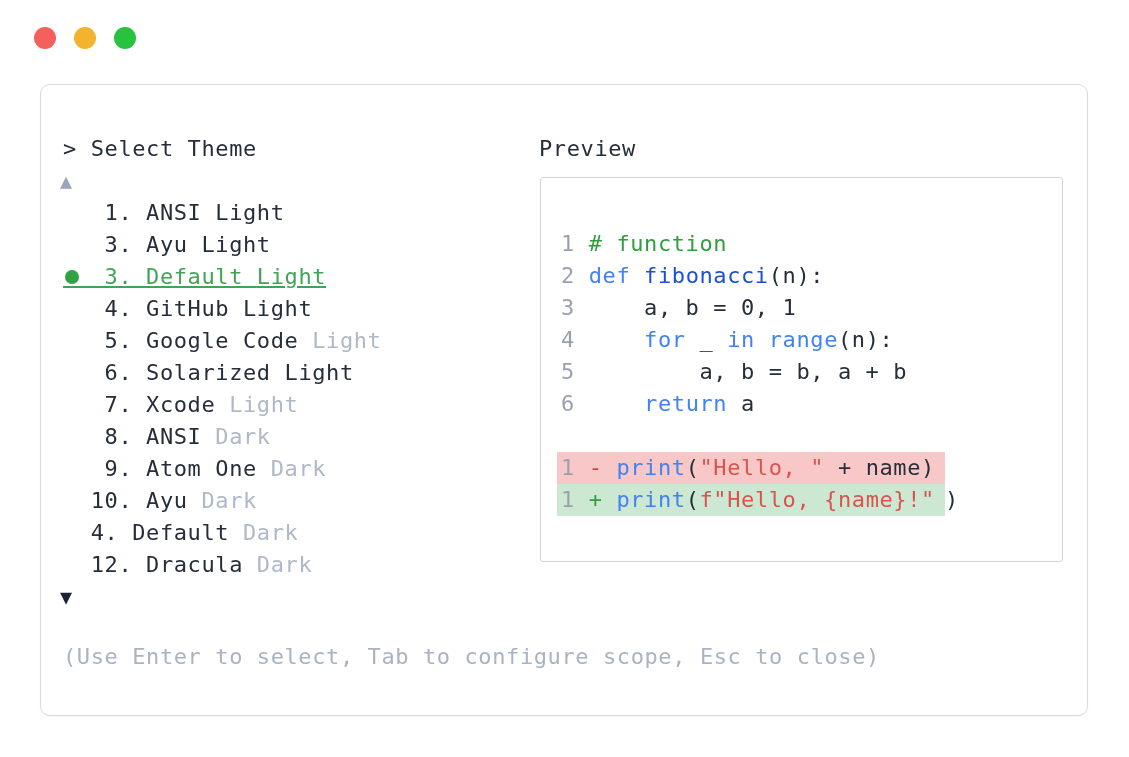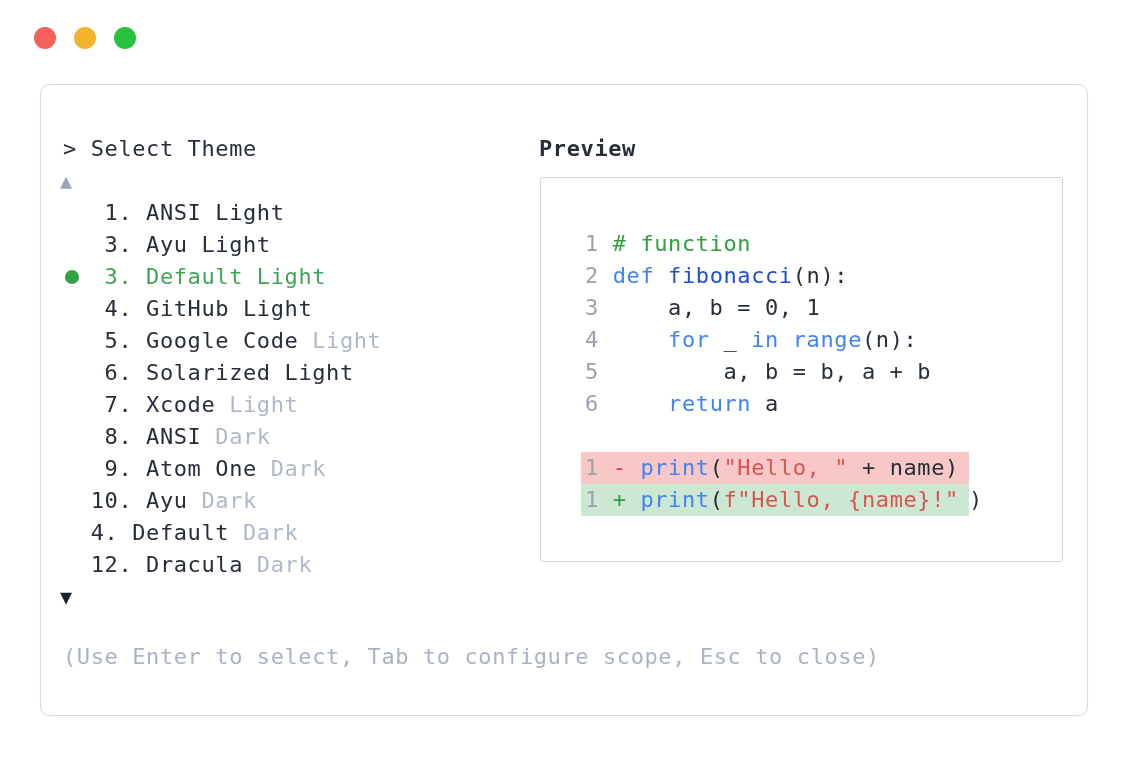--- a/index.html
+++ b/index.html
@@ -20,36 +20,36 @@
     box-shadow:0 1px 2px rgba(20,30,50,0.04);
   }
 
   .left-col { position:absolute; left:22px; top:48px; }
   .row { height:32px; line-height:32px; white-space:pre; font-size:22px; letter-spacing:0.6px; position:relative; }
   .tri-up   { color:#9aa7ba; font-size:20px; margin-left:-3px; }
   .tri-down { color:#1c2230; font-size:20px; margin-left:-3px; }
 
   .seg-dark   { color:#262e3a; }
   .seg-muted  { color:#aeb8c7; }
-  .seg-select { color:#3fa555; }
+  .seg-select { color:#3fa555;text-decoration:underline; }
   .dot {
     position:absolute; left:2px; top:9px; width:14px; height:14px;
     border-radius:50%; background:#2fa244;
   }
 
   .hint { position:absolute; left:22px; top:556px; color:#a9b3c2;text-align:center; }
 
-  .preview-label { position:absolute; left:498px; top:48px; height:32px;font-weight:bold; }
+  .preview-label { position:absolute; left:498px; top:48px; height:32px; }
 
   .preview-panel {
     position:absolute; left:499px; top:92px; width:523px; height:385px;
     background:#ffffff; border:1.5px solid #cfd5dc; border-radius:3px;
   }
   .code-block { position:absolute; left:20px; top:50px; }
-  .crow { height:32px; line-height:32px; white-space:pre; font-size:22px; letter-spacing:0.6px;margin-left:24px; }
+  .crow { height:32px; line-height:32px; white-space:pre; font-size:22px; letter-spacing:0.6px; }
 
   .seg-num     { color:#9aa1ad; }
   .seg-comment { color:#2f9e3e; }
   .seg-kw      { color:#4183f4; }
   .seg-fn      { color:#1d4ed8; }
   .seg-str     { color:#d9534f; }
   .seg-plain   { color:#262e3a; }
   .seg-del     { color:#d23f3f; }
   .seg-add     { color:#2f9e3e; }
   .hl { display:inline-block; height:32px; line-height:32px; padding:0 10px 0 4px; margin-left:-4px; }

